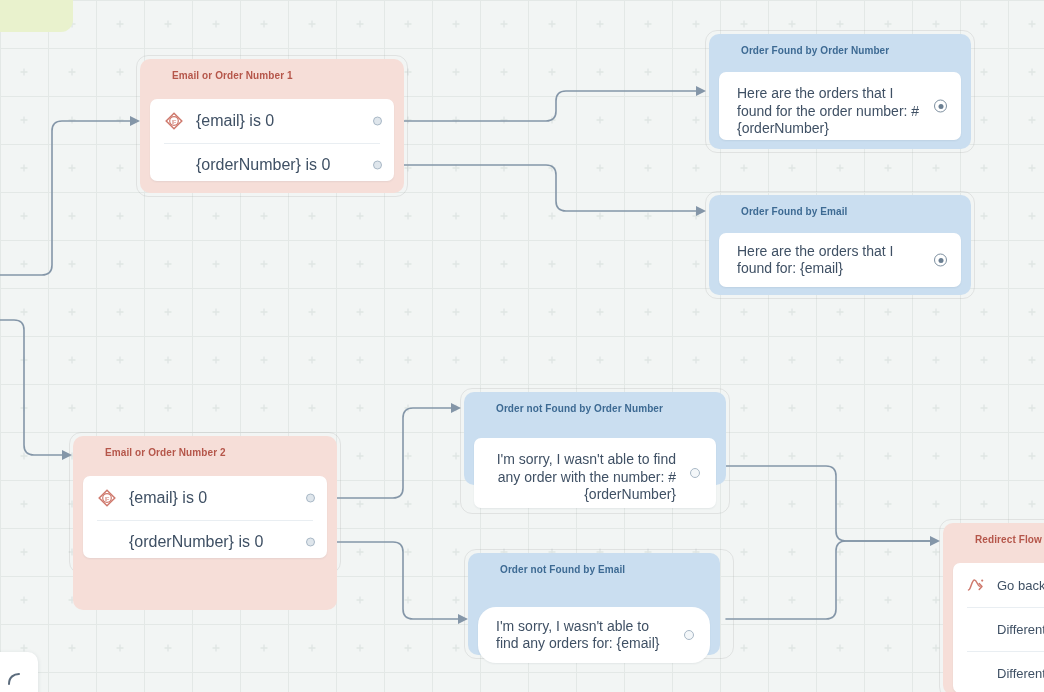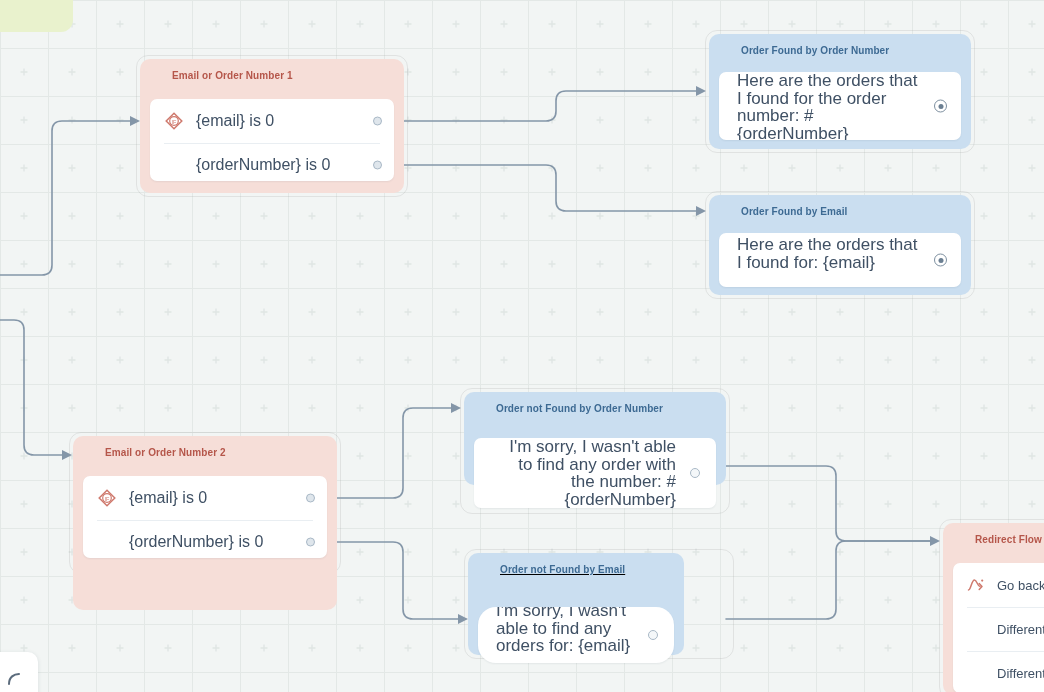--- a/index.html
+++ b/index.html
@@ -109,22 +109,22 @@
     box-sizing: border-box;
   }
 
   
   .node.msg {
     background: #cadef0;
   }
   .node.msg .node-title { color: #3d6a93; }
   .msg-body {
     position: relative;
-    padding: 0 40px 13px 18px;
-    font-size: 17px;
+    padding: 13px 40px 13px 18px;
+    font-size: 14px;
     line-height: 17.5px;
     color: #3f5064;
     min-height: 36px;
     box-sizing: border-box;
   }
   .port-filled {
     position: absolute;
     right: 14px;
     top: 50%;
     transform: translateY(-50%);
@@ -308,21 +308,21 @@
     <div class="node-title">Order not Found by Order Number</div>
     <div class="node-card" style="top:46px; height:70px;text-align:right;">
       <div class="msg-body" style="height:70px;">
         <span>I'm sorry, I wasn't able to find any order with the number: # {orderNumber}</span>
         <span class="port-hollow"></span>
       </div>
     </div>
   </div>
 
   <div class="node-outline" style="left:464px; top:549px; width:270px; height:110px;"></div>
-  <div class="node msg" style="left:468px; top:553px; width:216px; height:102px;text-decoration:underline;">
+  <div class="node msg" style="left:468px; top:553px; width:252px; height:102px;">
     <div class="node-title">Order not Found by Email</div>
     <div class="node-card" style="top:54px; height:56px;border-radius:18px;">
       <div class="msg-body" style="height:56px; display:flex; align-items:center;">
         <span>I'm sorry, I wasn't able to find any orders for: {email}</span>
         <span class="port-hollow"></span>
       </div>
     </div>
   </div>
 
   <div class="node-outline" style="left:939px; top:519px; width:200px; height:180px;"></div>

